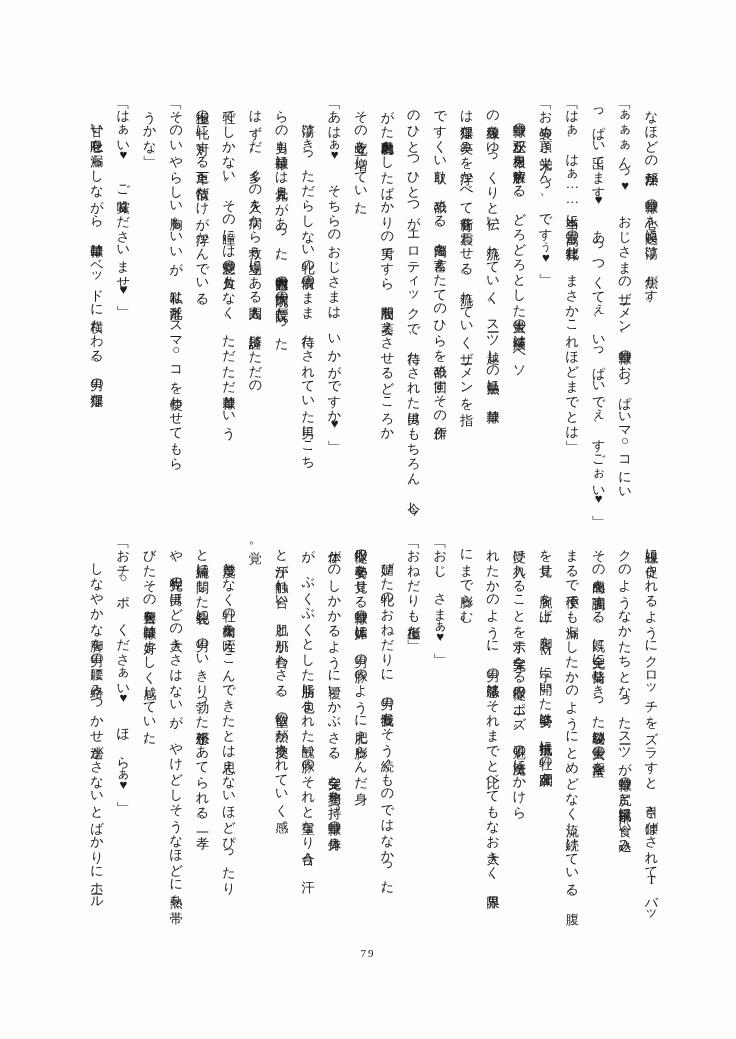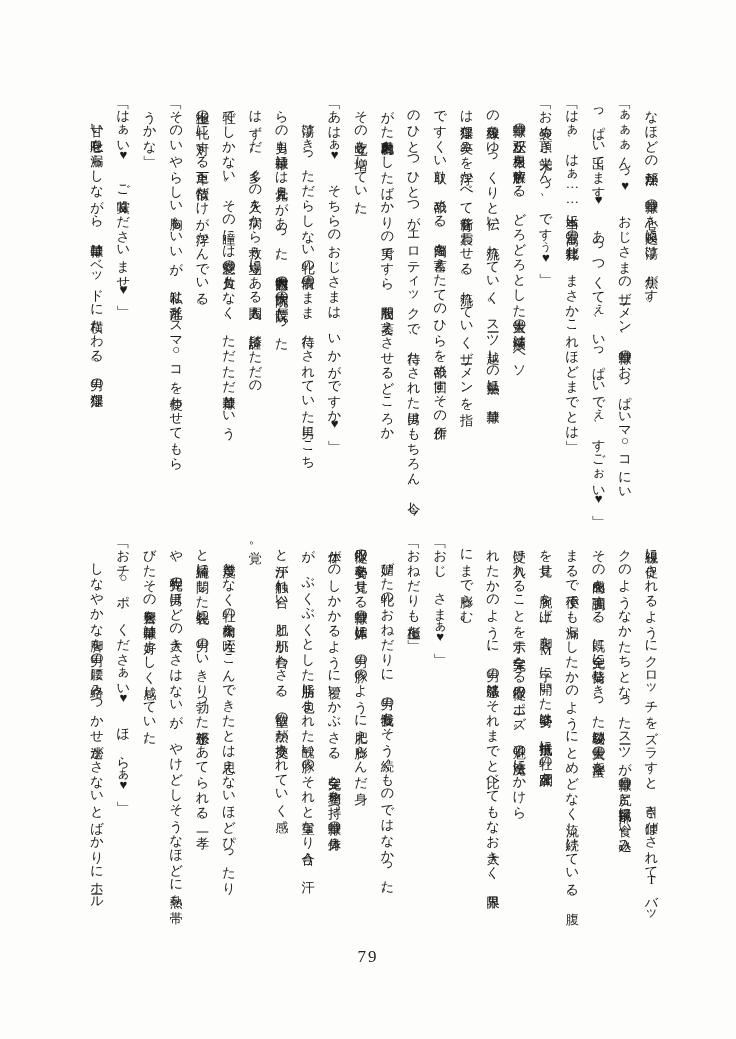--- a/index.html
+++ b/index.html
@@ -32,21 +32,21 @@
     height: 396px;
     letter-spacing: 0.1px;
     white-space: pre;
   }
   .page-number {
     position: absolute;
     top: 947px;
     left: 0;
     width: 100%;
     text-align: center;
-    font-size: 17px;
+    font-size: 11px;
     letter-spacing: 2px;
     color: #222;
   }
 </style>
 </head>
 <body>
 
 <div class="page">
   <div class="text-block text-block-top">
       <div class="vline">なほどの淫熱が、隷華の心を喚起に蕩け、焦がす。</div>

